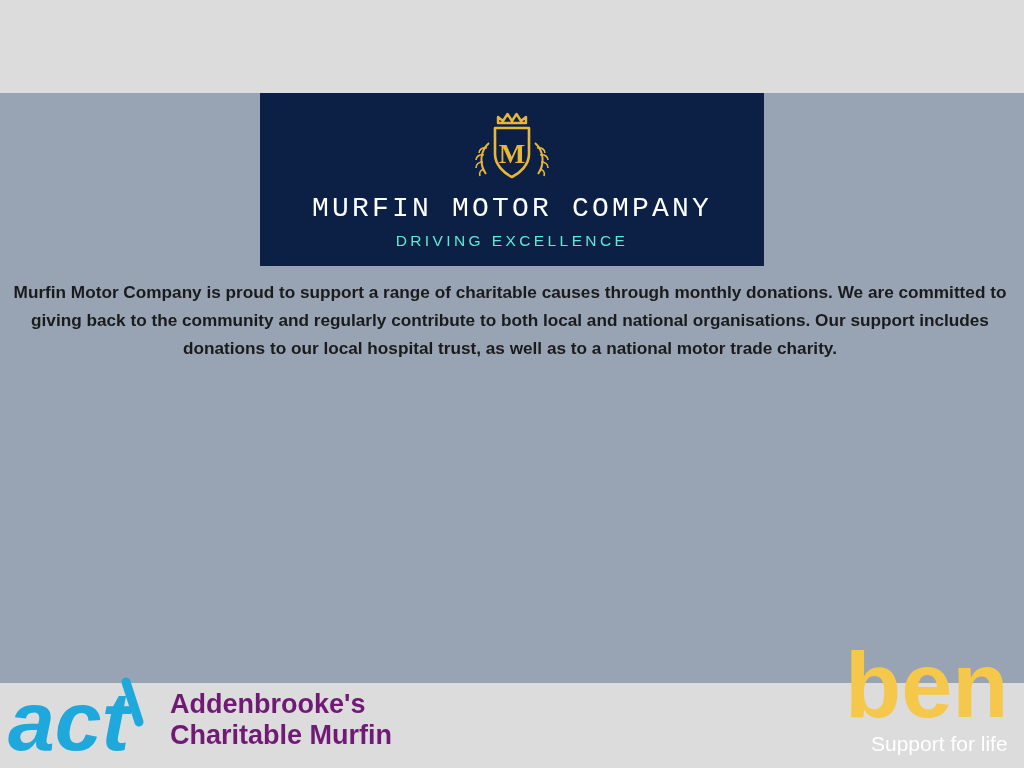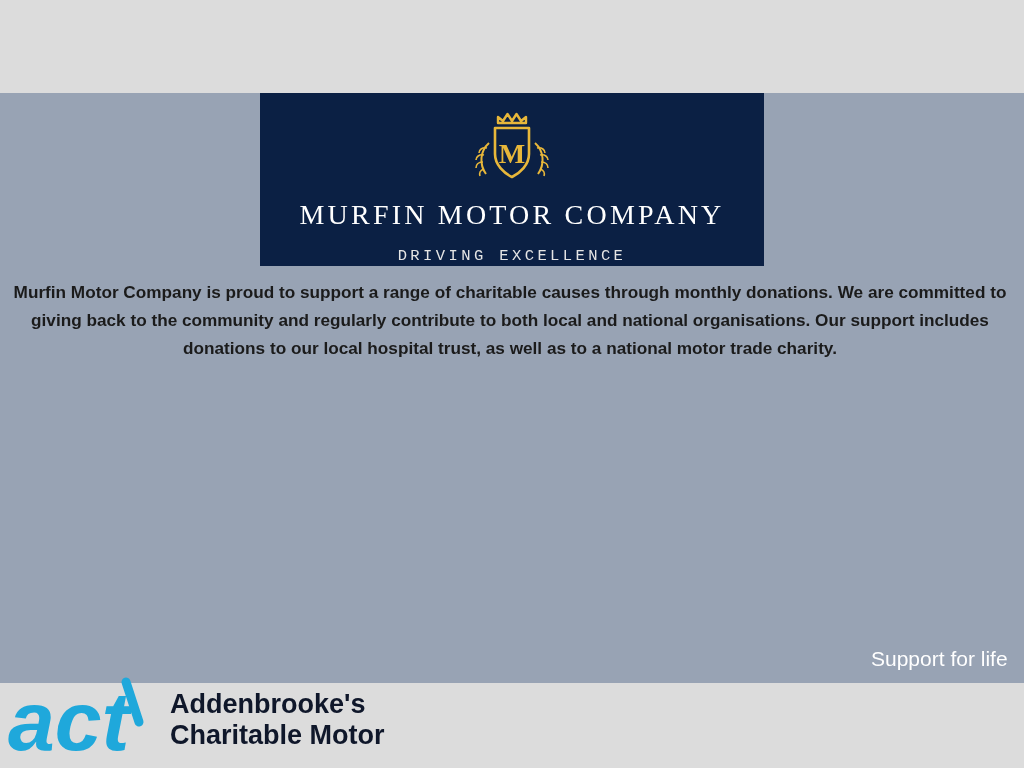--- a/index.html
+++ b/index.html
@@ -47,32 +47,31 @@
     margin-top: 14px;
     width: 140px;
     height: 86px;
     position: relative;
   }
 
   #company-name {
     color: #ffffff;
     font-size: 28px;
     letter-spacing: 3.2px;
-    font-family: Liberation Serif, serif;
-    margin-top: 6px;
+    font-family: Liberation Mono, monospace;
     white-space: nowrap;
     text-align: right;
   }
 
   #company-tagline {
-    color: #e5e5e5;
+    color: #5eead4;
     font-size: 15.5px;
     letter-spacing: 3.4px;
-    font-family: Liberation Mono, monospace;
-    margin-top: 16px;
+    font-family: Liberation Sans, sans-serif;
+    margin-top: 8px;
     white-space: nowrap;
   }
 
   
   #body-copy {
     position: absolute;
     left: 0px;
     top: 185px;
     width: 872px;
     text-align: center;
@@ -103,21 +102,21 @@
   }
 
   #act-mark {
     width: 160px;
     height: 100px;
     position: relative;
     flex: none;
   }
 
   #act-text {
-    color: #0f172a;
+    color: #701a75;
     font-size: 27px;
     font-weight: bold;
     line-height: 31px;
     margin-left: 4px;
     white-space: nowrap;
   }
 
   #ben-logo {
     position: absolute;
     left: 845px;
@@ -186,22 +185,27 @@
 
     <div id="act-logo">
       <div id="act-mark">
         <svg viewBox="0 0 160 100" width="160" height="100" aria-hidden="true">
           <text x="2" y="80" font-family="Liberation Sans, sans-serif" font-size="84" font-style="italic" font-weight="bold" fill="#1fa8db">act</text>
           <path d="M120 12 L133 52" stroke="#1fa8db" stroke-width="9" stroke-linecap="round" fill="none"></path>
         </svg>
       </div>
       <div id="act-text">
         <div>Addenbrooke's</div>
-        <div>Charitable Motor</div>
+        <div>Charitable Murfin</div>
       </div>
     </div>
 
     <div id="ben-logo">
+      <div id="ben-mark">
+        <svg viewBox="0 0 175 85" width="175" height="85" aria-hidden="true">
+          <text x="0" y="72" font-family="Liberation Sans, sans-serif" font-size="92" font-weight="bold" fill="#f5c84b">ben</text>
+        </svg>
+      </div>
       <div id="ben-tagline">Support for life</div>
     </div>
 
   </div>
 </div>
 
 </body></html>

